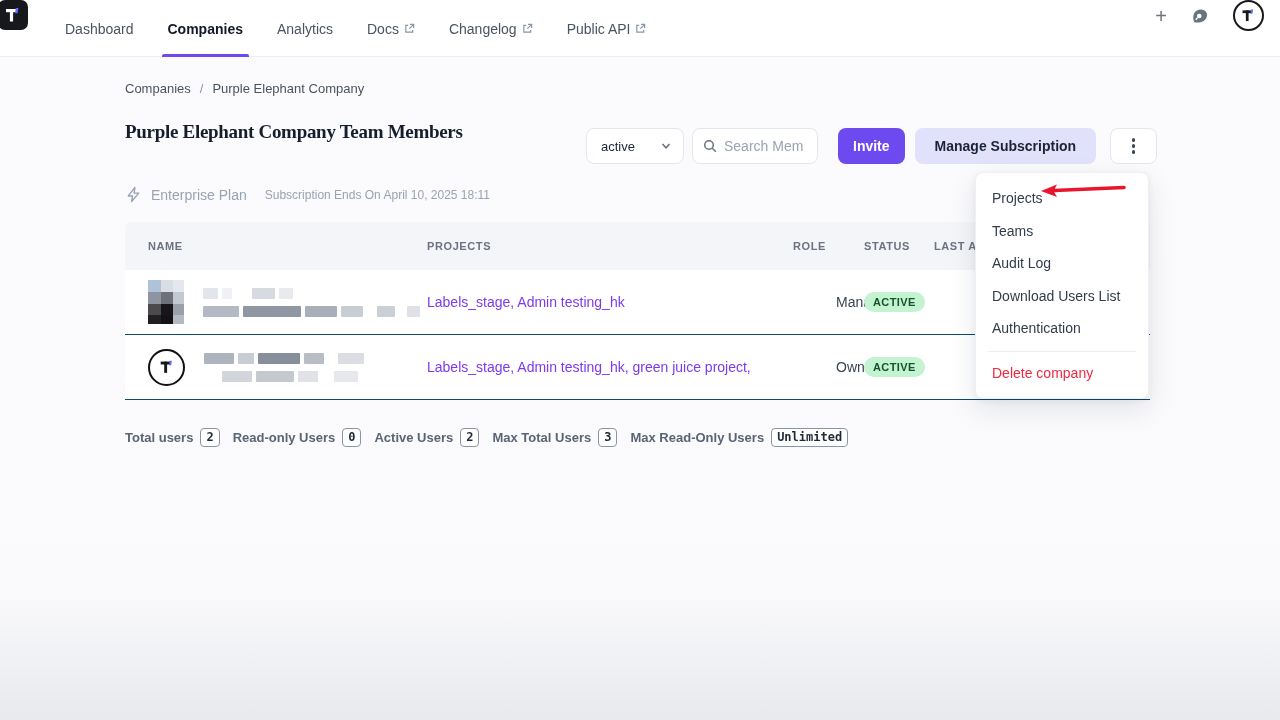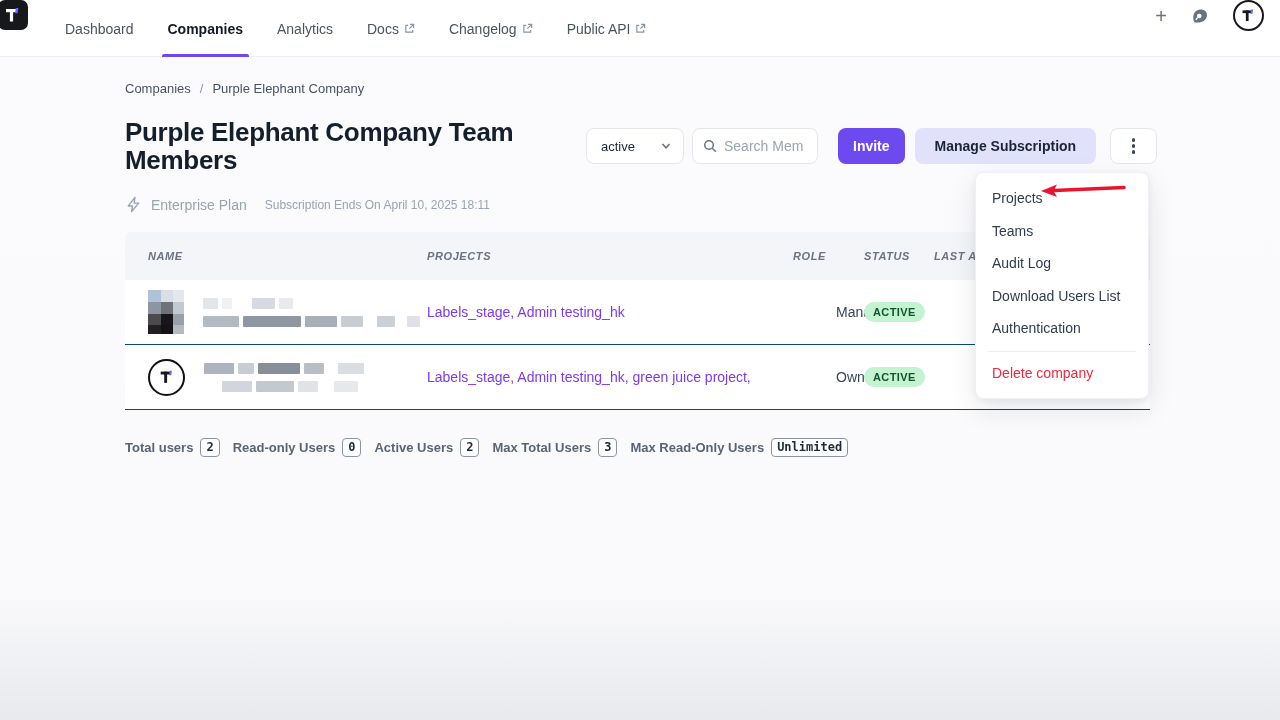--- a/index.html
+++ b/index.html
@@ -41,22 +41,22 @@
   }
 
   
   .content { padding:24px 0 0 125px; }
   .breadcrumb { display:flex; align-items:center; gap:9px; font-size:13px; color:#4A5361; font-weight:500; }
   .crumb { cursor:pointer; }
   .crumb-sep { color:#8A94A6; }
 
   .header-row { display:flex; margin-top:22px; }
   .page-title {
-    width:480px; font-size:26px; line-height:28px; font-weight:700;
-    color:#151E2D; letter-spacing:-0.3px;
+    width:480px; font-size:19px; line-height:28px; font-weight:700;
+    color:#151E2D; letter-spacing:-0.3px;font-family:Liberation Serif, serif;
   }
   .controls { display:flex; align-items:flex-start; margin-left:-19px; margin-top:10px; }
   .ctl-select {
     width:98px; height:36px; background:#fff; border:1px solid #E3E6EB; border-radius:8px;
     display:flex; align-items:center; justify-content:space-between; padding:0 12px 0 14px;
     font-size:13px; font-weight:500; color:#1B2437; cursor:pointer;
   }
   .chev { width:10px; height:10px; color:#6B7280; }
   .ctl-search {
     width:126px; height:36px; background:#fff; border:1px solid #E3E6EB; border-radius:8px;
@@ -91,21 +91,21 @@
   .plan-sub { font-size:12px; margin-left:18px; }
 
   
   .table { width:1025px; margin-top:19px; }
   .t-head {
     display:grid; grid-template-columns:302px 366px 71px 70px 1fr;
     background:#F4F5F8; border-radius:6px 6px 0 0; height:48px; align-items:center;
   }
   .t-head > div {
     font-size:11px; font-weight:700; letter-spacing:0.6px; color:#6B7280;
-    text-transform:uppercase; line-height:13px;font-style:italic;
+    text-transform:uppercase; line-height:13px;
   }
   .t-head > div:first-child { padding-left:23px; }
   .t-head .col-last { padding-right:30px; }
   .t-row {
     display:grid; grid-template-columns:302px 366px 71px 70px 1fr;
     background:#fff; height:65px; align-items:center; border-bottom:1px solid #0c4a6e; cursor:pointer;
   }
   .t-row > div:first-child { padding-left:23px; }
   .name-cell { display:flex; align-items:center; gap:19px; }
   .projects { font-size:14px; color:#7C3AED; font-weight:500; cursor:pointer; }

